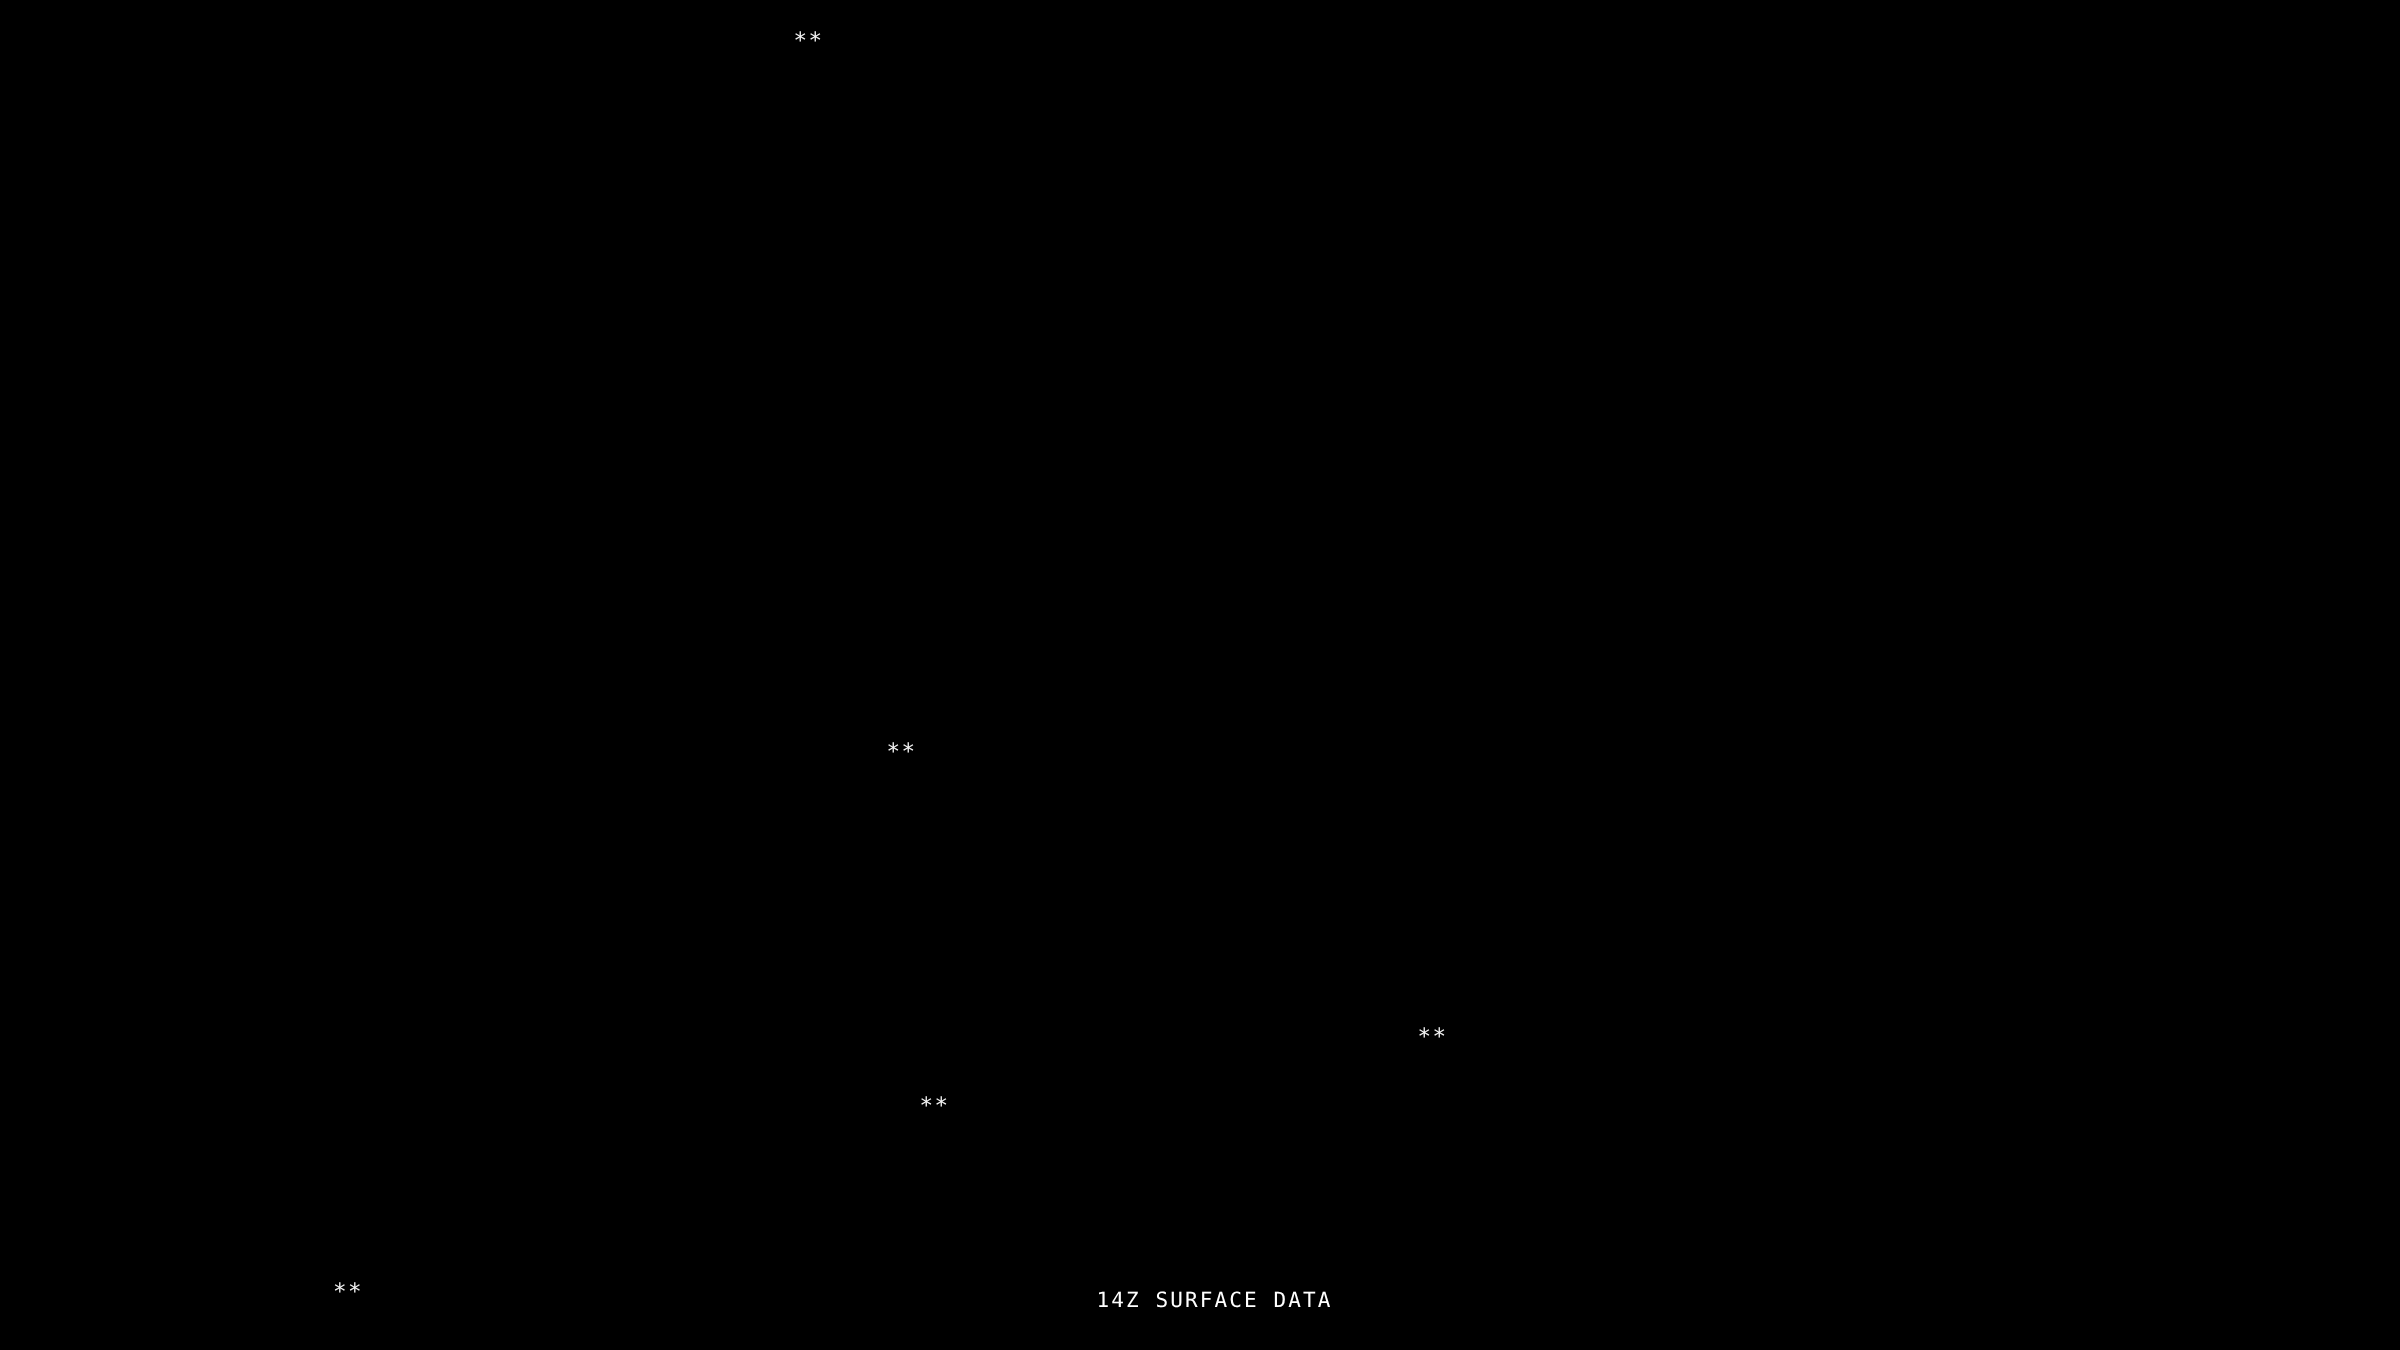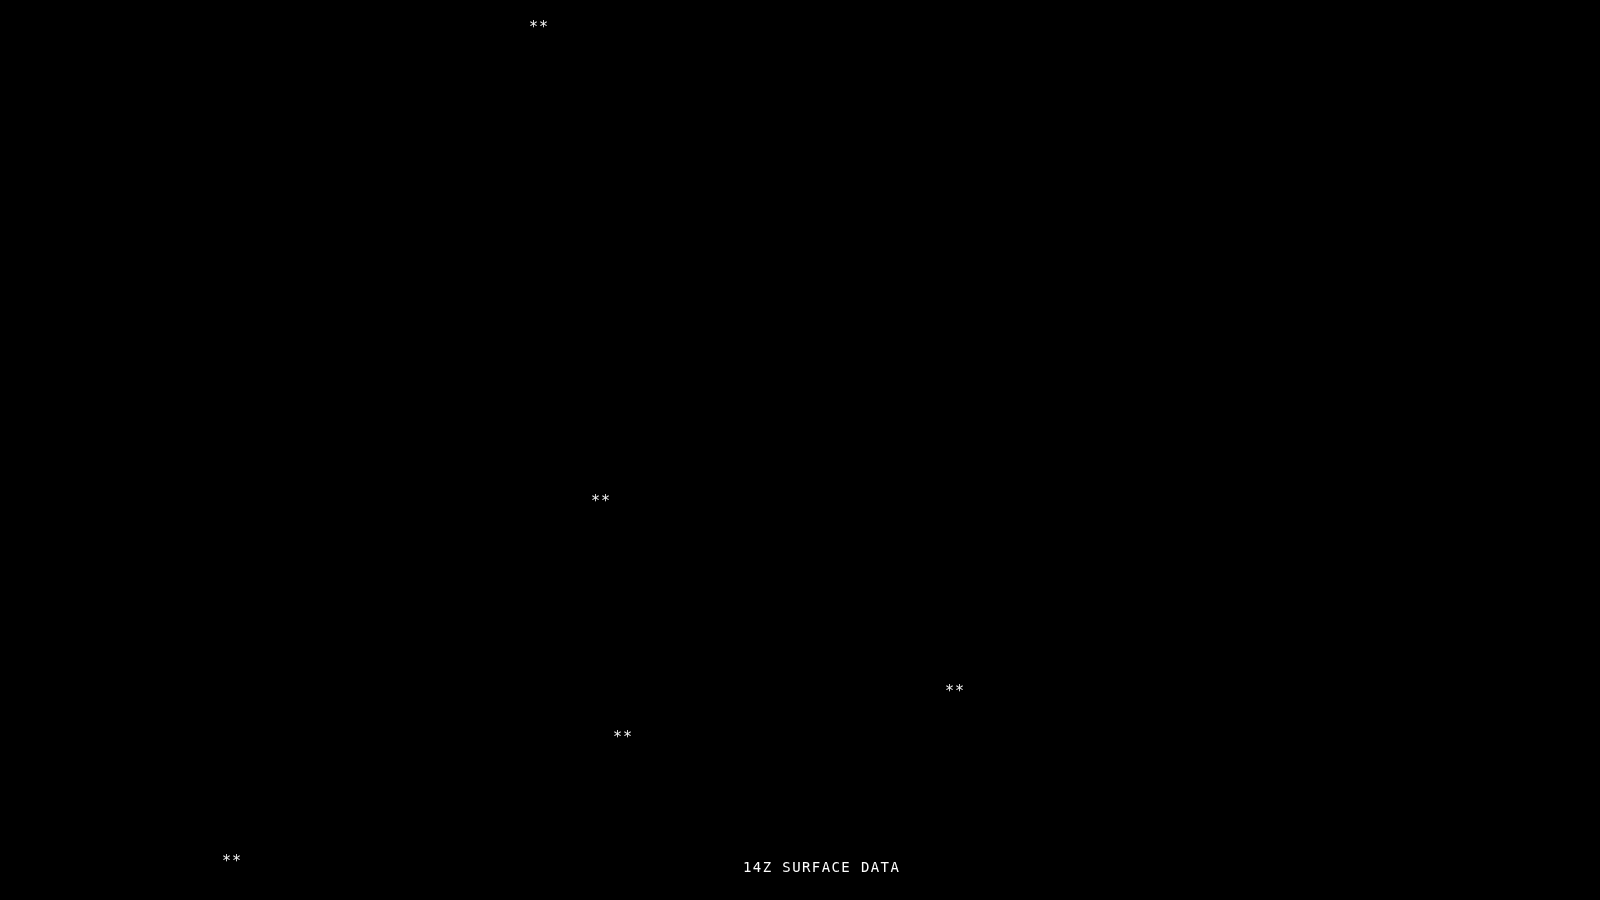--- a/index.html
+++ b/index.html
@@ -40,15 +40,15 @@
 <body>
 
 <div id="screen">
 
   <div class="marker" style="left:529px; top:20px;">**</div>
   <div class="marker" style="left:591px; top:494px;">**</div>
   <div class="marker" style="left:945px; top:684px;">**</div>
   <div class="marker" style="left:613px; top:730px;">**</div>
   <div class="marker" style="left:222px; top:854px;">**</div>
 
-  <div class="caption" style="left:731px; top:859px;margin-left:12px;">14Z SURFACE DATA</div>
+  <div class="caption" style="left:731px; top:859px;">14Z SURFACE DATA</div>
 
 </div>
 
 </body></html>

